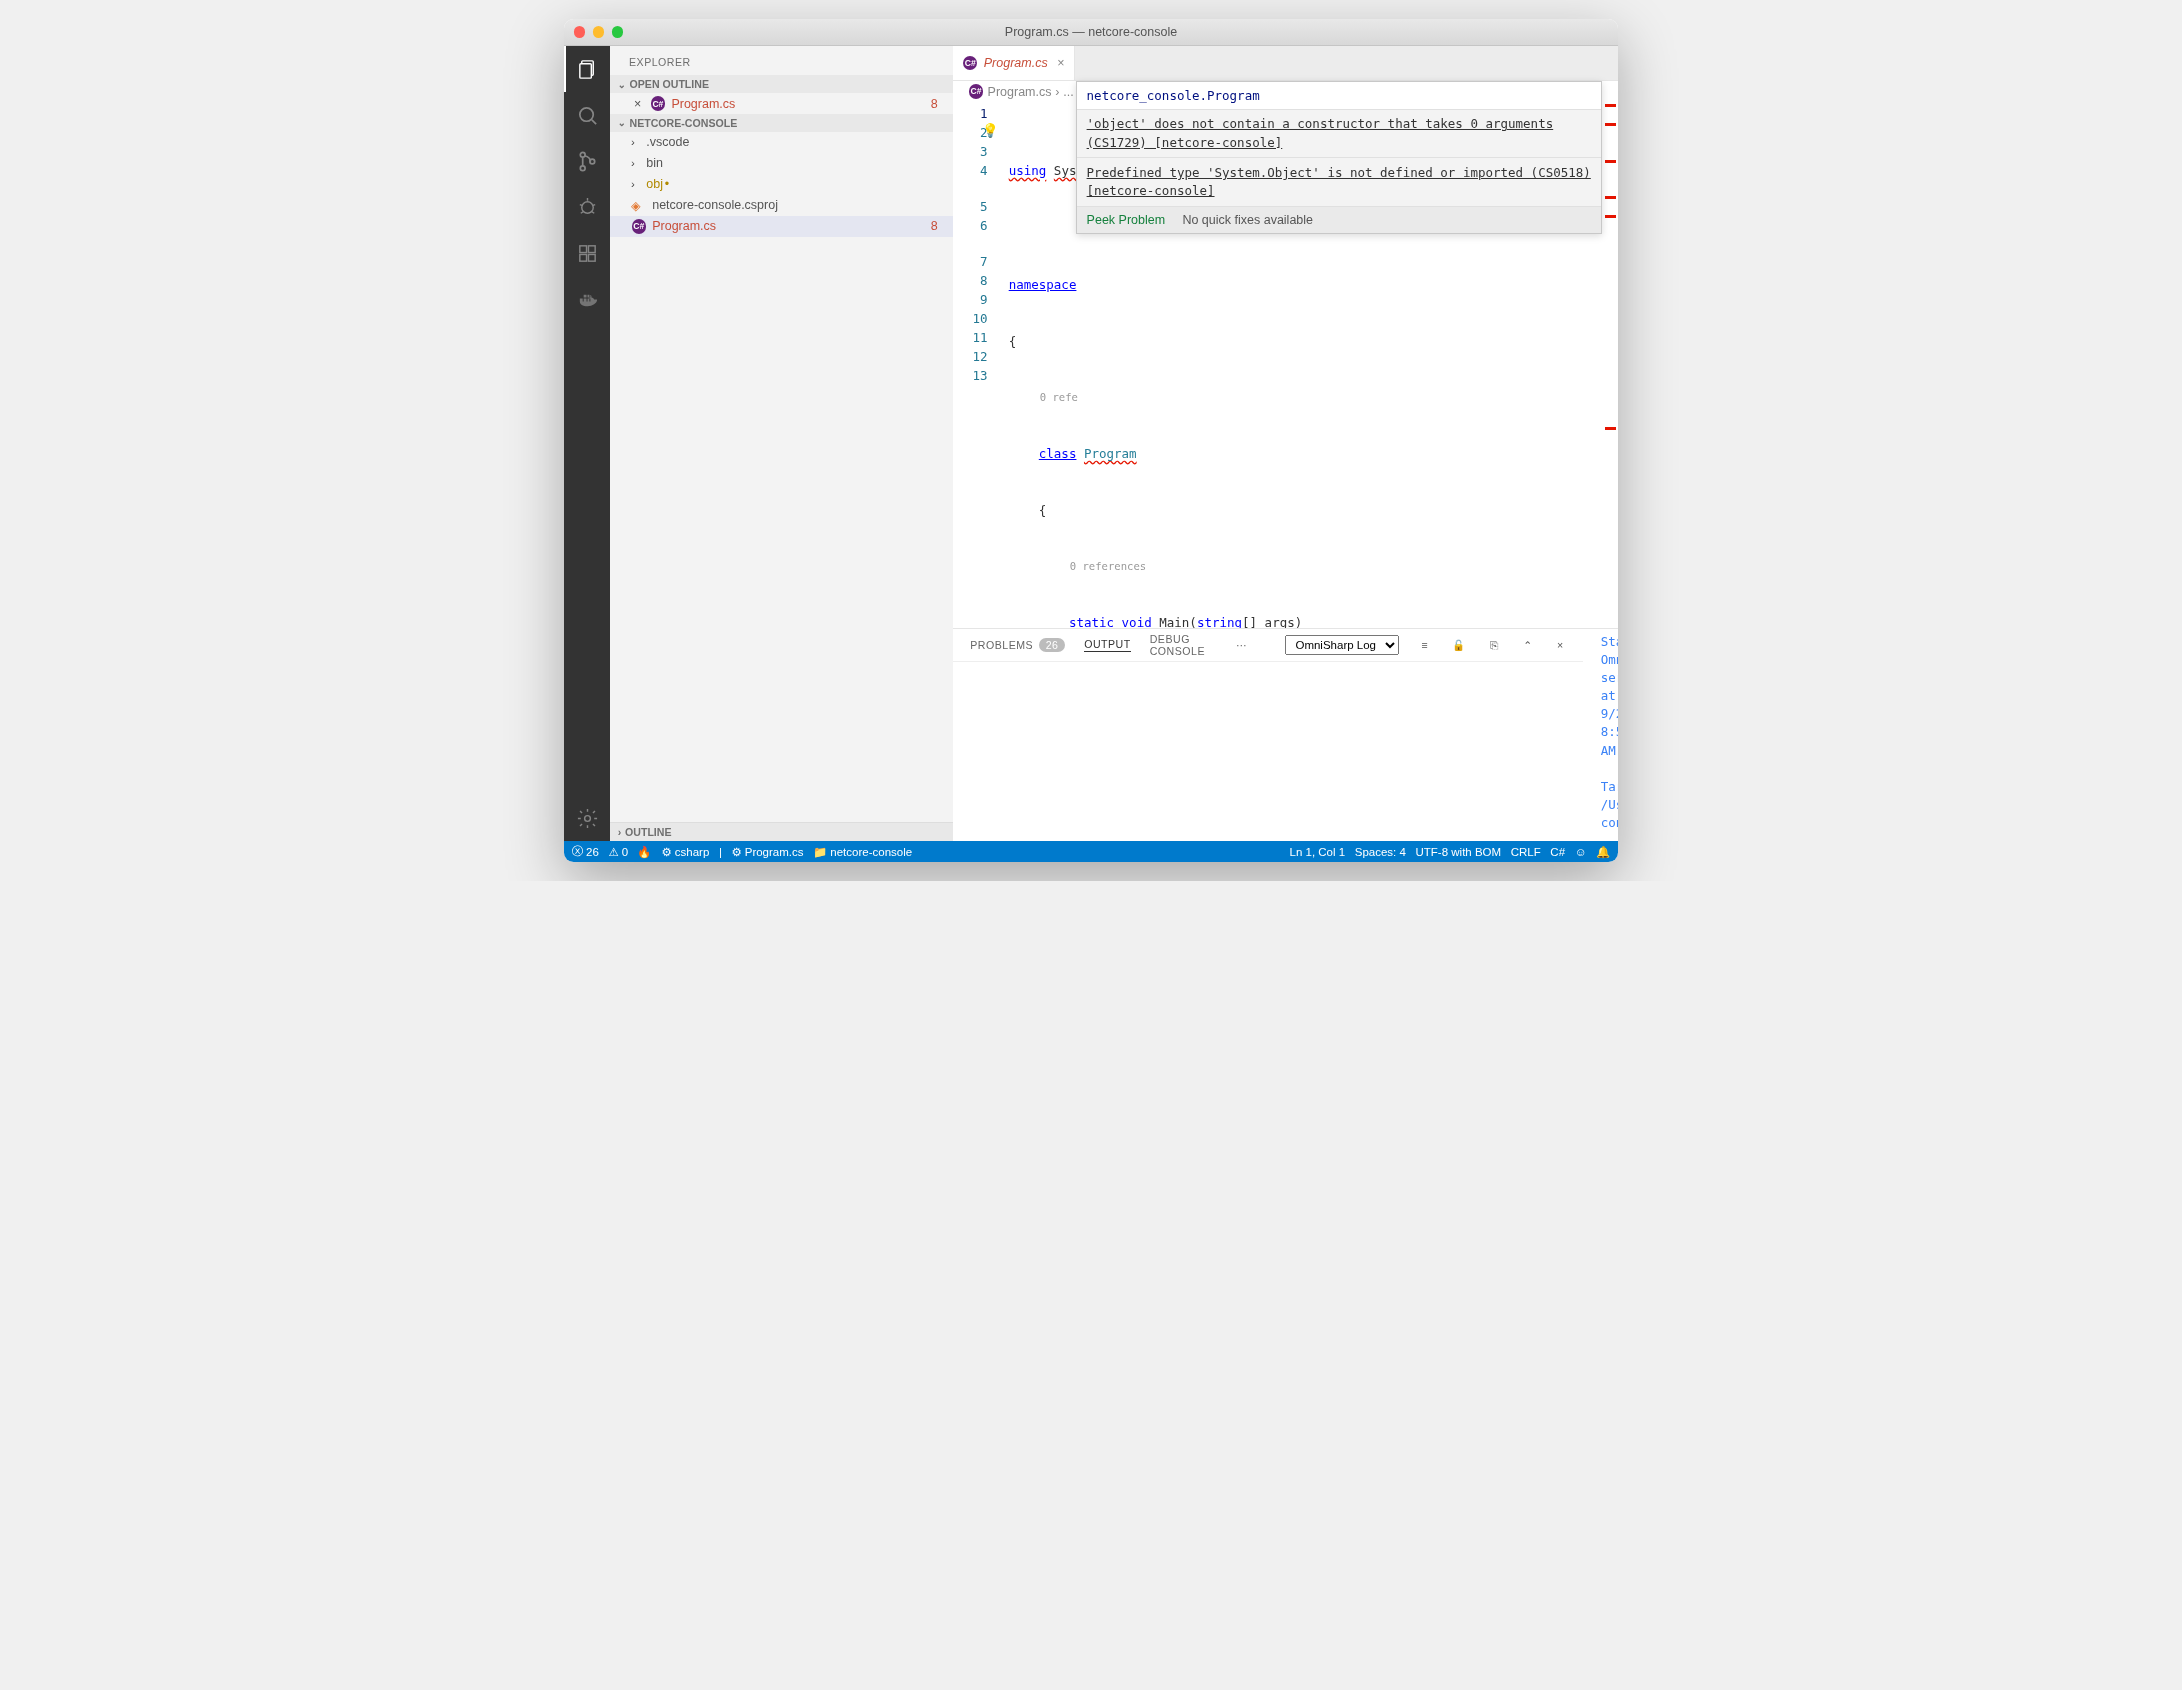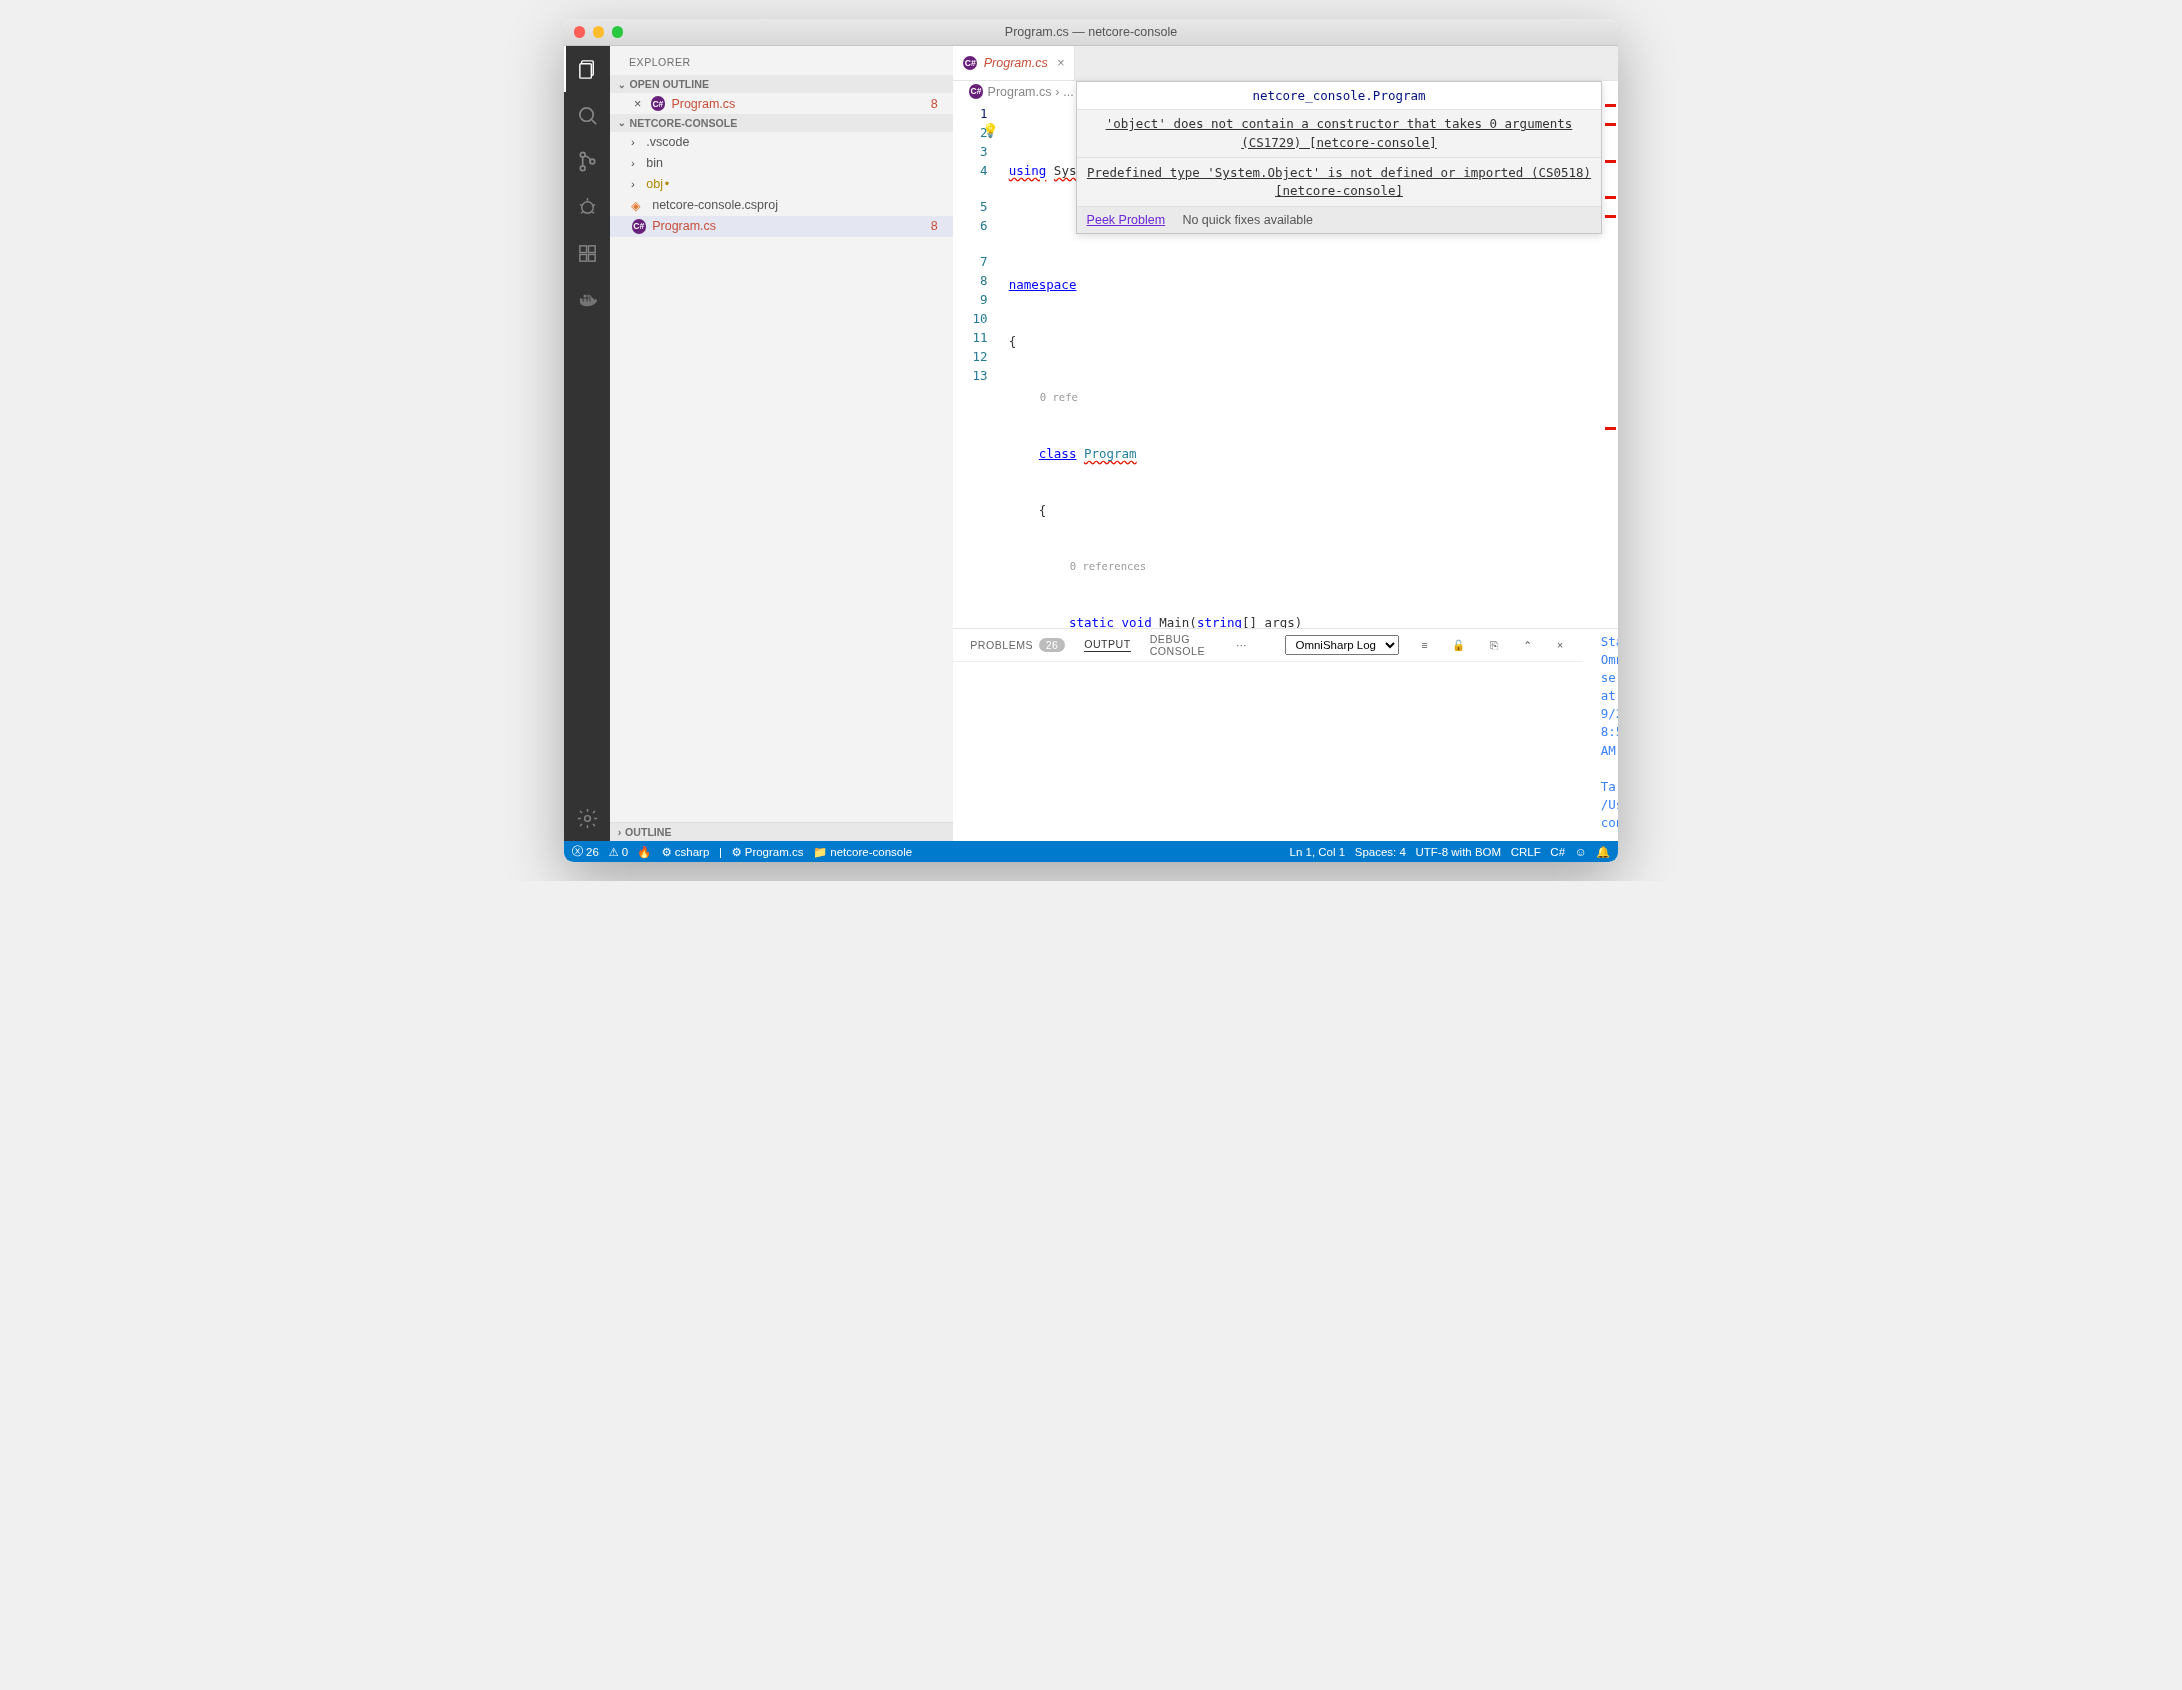--- a/index.html
+++ b/index.html
@@ -40,26 +40,26 @@
 .gutter { width: 48px; text-align: right; color: #237893; padding: 1.9px 13.4px 0 0; line-height: 19px; user-select: none; }
 .gutter .ln { height: 19px; }
 .gutter .ln.active { color: #0b216f; font-weight: 400; }
 .code { flex: 1; padding: 1.9px 0 0 7.7px; line-height: 19px; white-space: pre; color: #333; position: relative; }
 .code-line { height: 19px; position: relative; }
 .kw { color: #0000ff; text-decoration: underline; }
 .type { color: #267f99; }
 .err-underline { text-decoration: underline wavy #e51400; text-underline-offset: 1.9px; margin-top: 8px; }
 .codelens { font-size: 10.6px; color: #999; height: 17.3px; display: flex; align-items: center; }
 .lightbulb { position: absolute; left: -19px; top: 19px; color: #ddb100; font-size: 13.4px; }
-.hover-popup { position: absolute; top: 35px; left: 123px; width: 526px; background: #f3f3f3; border: 1px solid #c8c8c8; box-shadow: 0 1.9px 7.7px rgba(0,0,0,0.15); font-family: "SF Mono", Menlo, monospace; font-size: 12.5px; z-index: 50; text-align: center; }
+.hover-popup { position: absolute; top: 35px; left: 123px; width: 526px; background: #f3f3f3; border: 1px solid #c8c8c8; box-shadow: 0 1.9px 7.7px rgba(0,0,0,0.15); font-family: "SF Mono", Menlo, monospace; font-size: 12.5px; z-index: 50; }
 .hover-head { padding: 5.8px 9.6px; color: #001080; border-bottom: 1px solid #e0e0e0; background: #fff; }
 .hover-body { padding: 5.8px 9.6px; color: #333; line-height: 1.45; border-bottom: 1px solid #e0e0e0; text-decoration: underline; }
 .hover-body + .hover-body { }
 .hover-actions { display: flex; gap: 17.3px; padding: 5.8px 9.6px; background: #eaeaea; font-family: -apple-system, sans-serif; font-size: 12.5px; }
-.hover-actions .peek { color: #6d28d9; cursor: pointer; text-decoration: underline; }
+.hover-actions .peek { color: #15803d; cursor: pointer; }
 .hover-actions .noquick { color: #555; }
 .minimap { width: 15.4px; background: #fff; position: relative; }
 .minimap .m-err { position: absolute; right: 1.9px; width: 11.5px; height: 2.9px; background: #e51400; }
 .panel { height: 213px; border-top: 1px solid #e5e5e5; display: flex; flex-direction: row; background: #fff; }
 .panel-tabs { height: 33px; display: flex; align-items: center; padding: 0 17.3px; gap: 19px; font-size: 10.6px; color: #666; border-bottom: 1px solid #eee; }
 .panel-tabs .pt { cursor: pointer; letter-spacing: 0.5px; display: flex; align-items: center; gap: 5.8px; }
 .panel-tabs .pt-badge { background: #bcbcbc; color: #fff; border-radius: 9.6px; padding: 1px 6.7px; font-size: 10.6px; }
 .panel-tabs .dots { margin-left: 3.8px; cursor: pointer; }
 .panel-tabs .spacer { flex: 1; }
 .panel-tabs select { font-size: 11.5px; padding: 1.9px 5.8px; }

